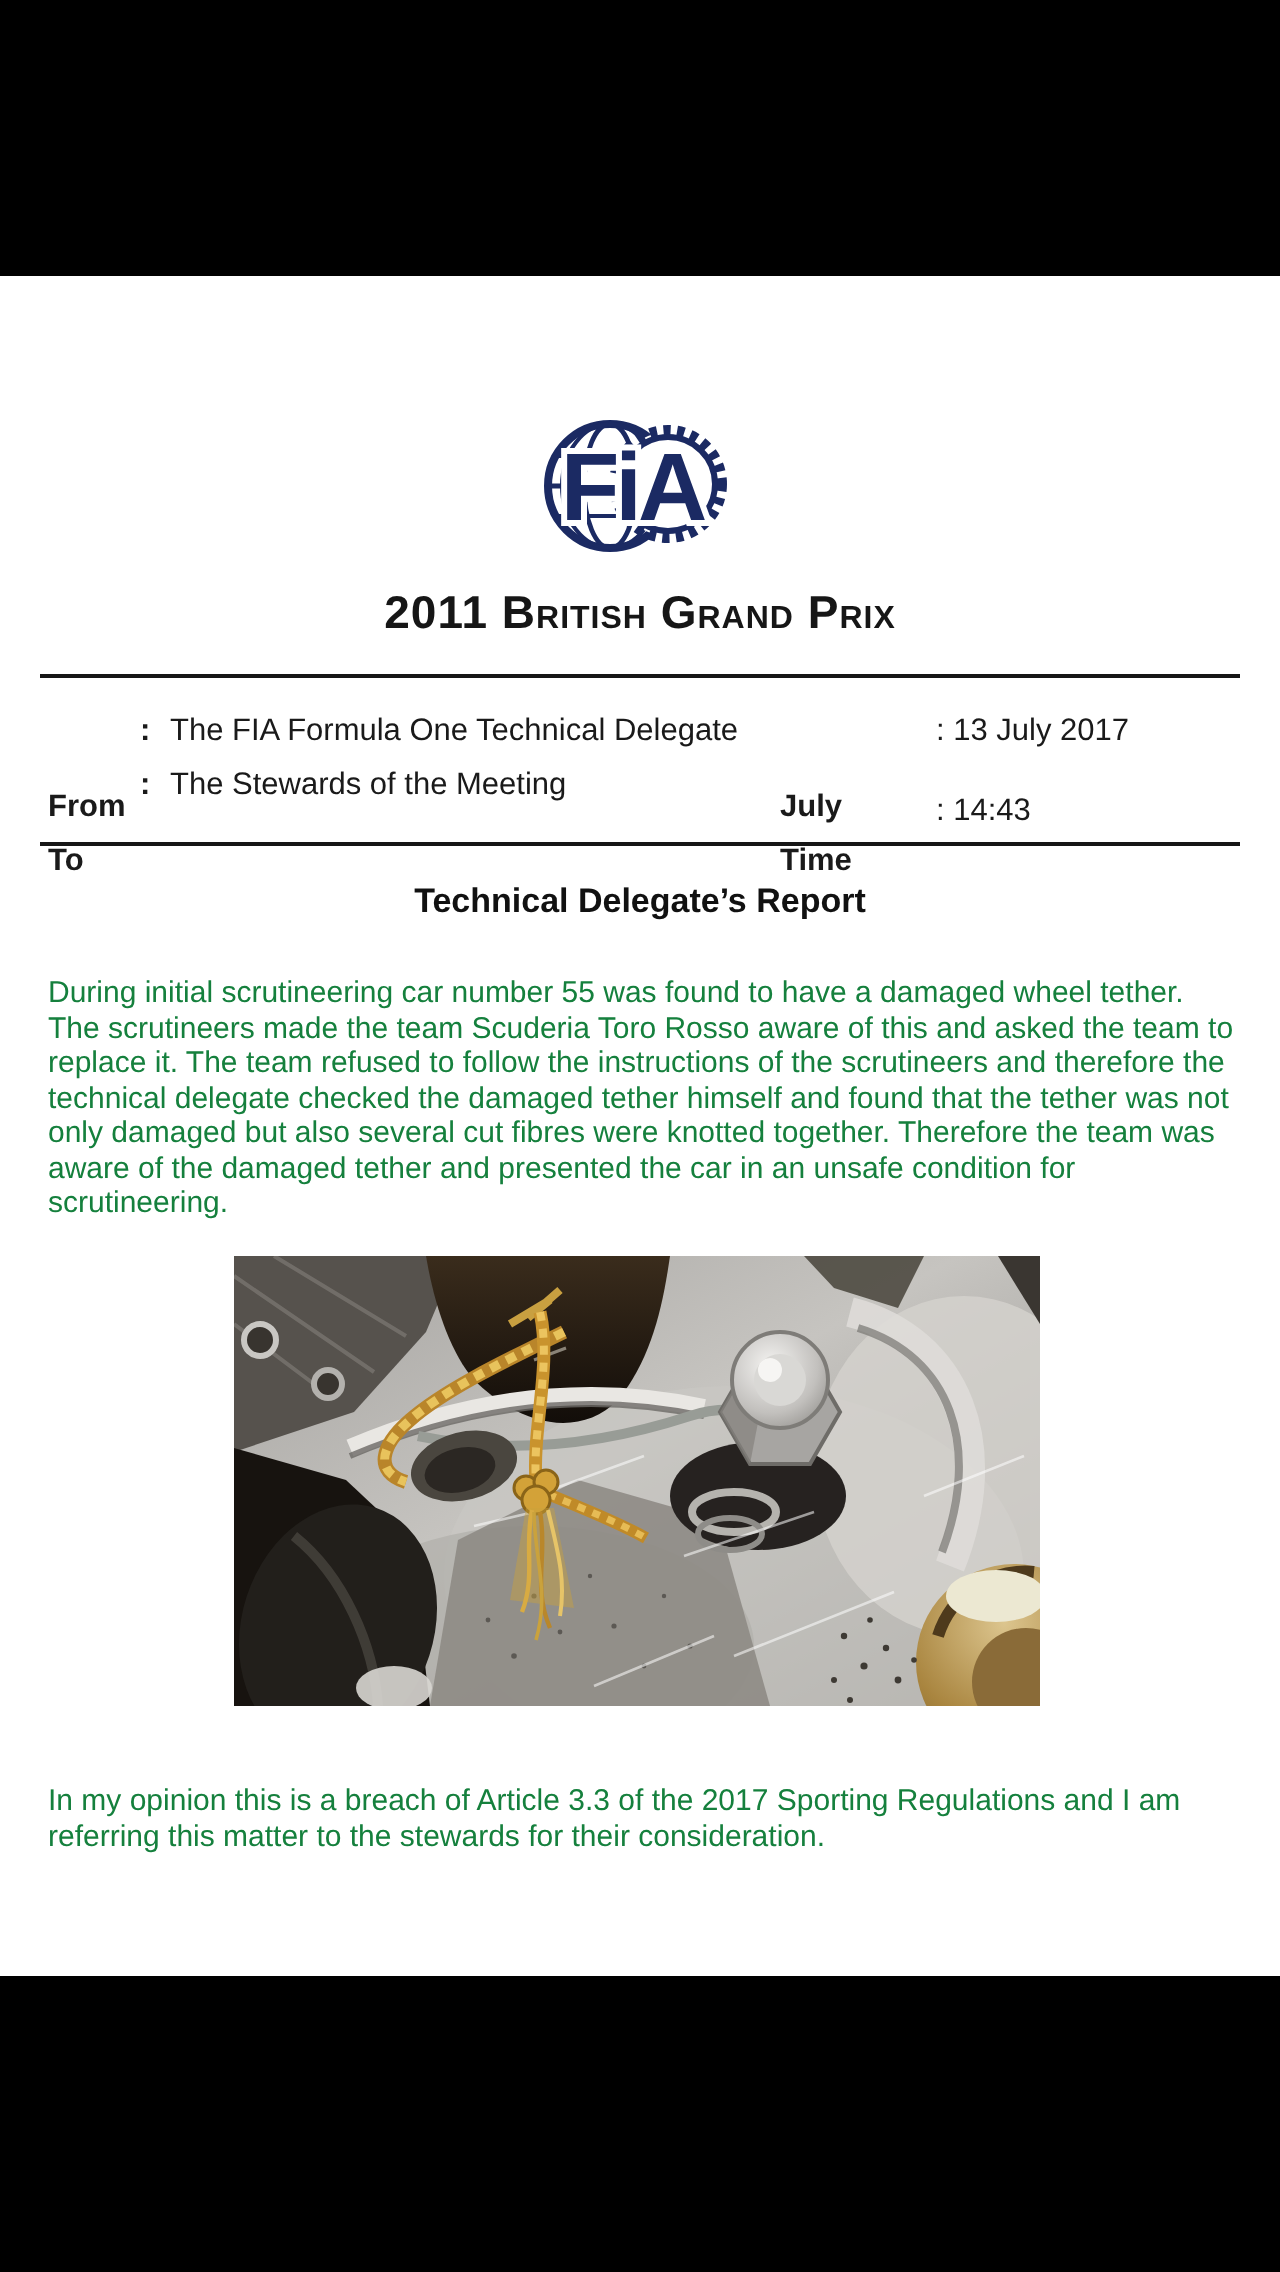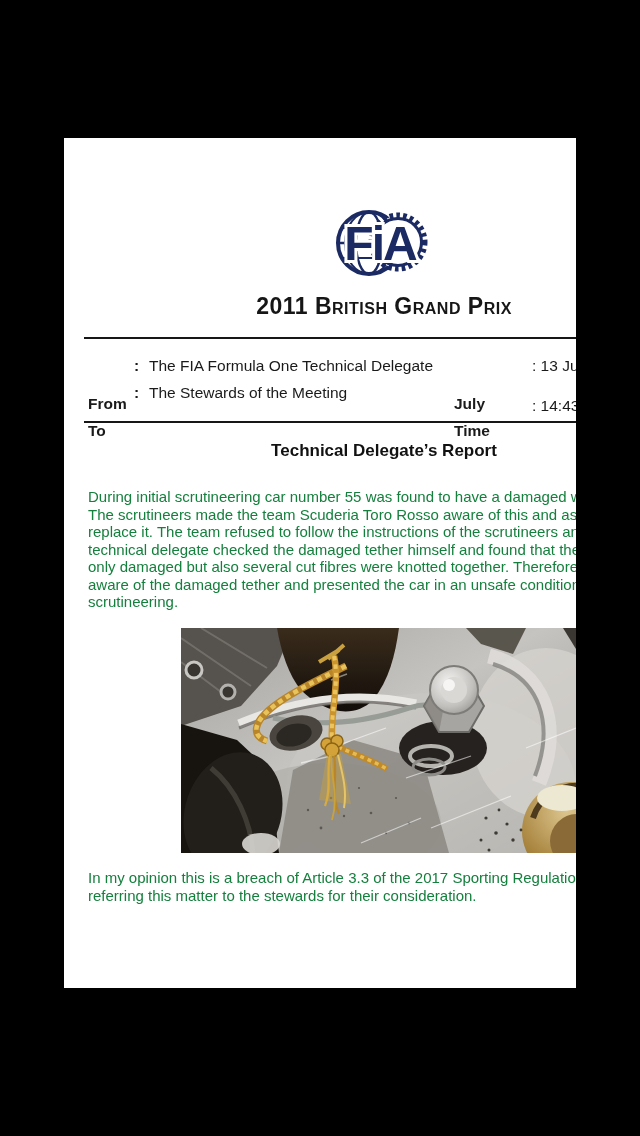--- a/index.html
+++ b/index.html
@@ -1,17 +1,17 @@
 <!DOCTYPE html>
 <html><head>
 <meta charset="utf-8">
 <style>
   html,body{margin:0;padding:0;background:#000;}
   .screen{
-    position:relative;width:512px;height:1136px;margin:0 auto;
+    position:relative;width:640px;height:1136px;margin:0 auto;
     background:#ffffff;overflow:hidden;
     font-family:"Liberation Sans","DejaVu Sans",sans-serif;
     color:#1a1a1a;
   }
   .letterbox{position:absolute;left:0;width:640px;background:#000;}
   .letterbox.top{top:0;height:138px;}
   .letterbox.bottom{top:988px;height:148px;}
 
   .fia-logo{position:absolute;left:268px;top:201px;width:96px;height:84px;}
 
@@ -40,21 +40,21 @@
     position:absolute;left:0;top:441px;width:640px;text-align:center;
     font-size:17px;font-weight:bold;color:#111;
   }
 
   .para{
     position:absolute;left:24px;width:595px;
     font-size:15px;line-height:17.5px;color:#15803d;
     text-align:left;
   }
   .para.p1{top:488px;}
-  .para.p2{top:869px;}
+  .para.p2{top:892px;}
 
   .photo{
     position:absolute;left:117px;top:628px;width:403px;height:225px;
     overflow:hidden;background:#9a9894;
   }
   .photo svg{display:block;width:403px;height:225px;}
 </style>
 </head>
 <body>
 

